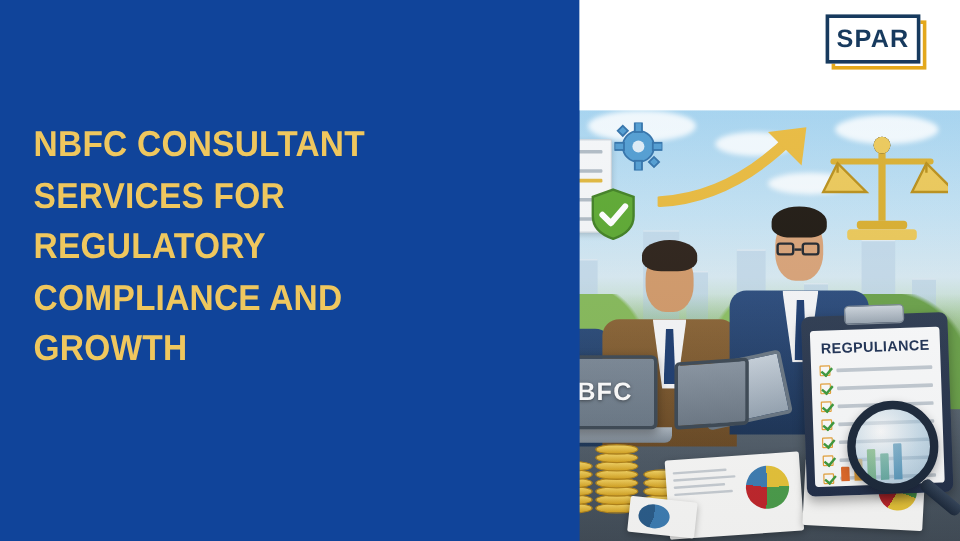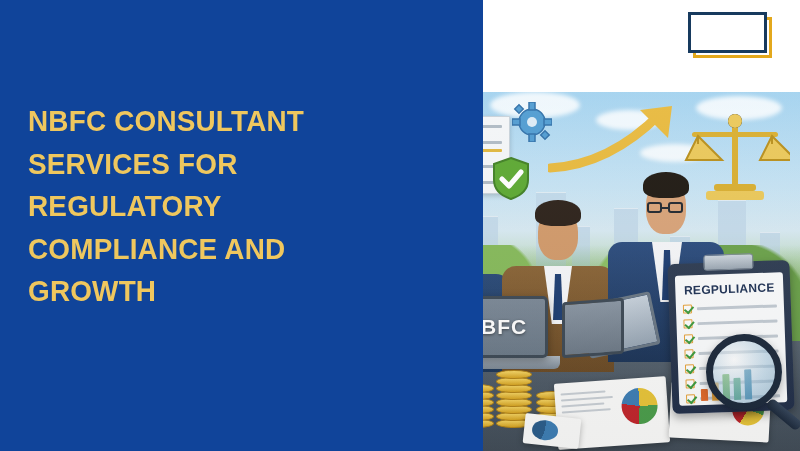--- a/index.html
+++ b/index.html
@@ -599,15 +599,16 @@
   </div>
 
   <div class="blue-panel"></div>
   <div class="white-strip"></div>
 
   <div class="headline">NBFC CONSULTANT SERVICES FOR REGULATORY COMPLIANCE AND GROWTH</div>
 
   <div class="logo">
     <div class="logo-box-gold"></div>
     <div class="logo-box-navy"></div>
+    <div class="logo-text">SPAR</div>
   </div>
 
 </div>
 
 </body></html>

